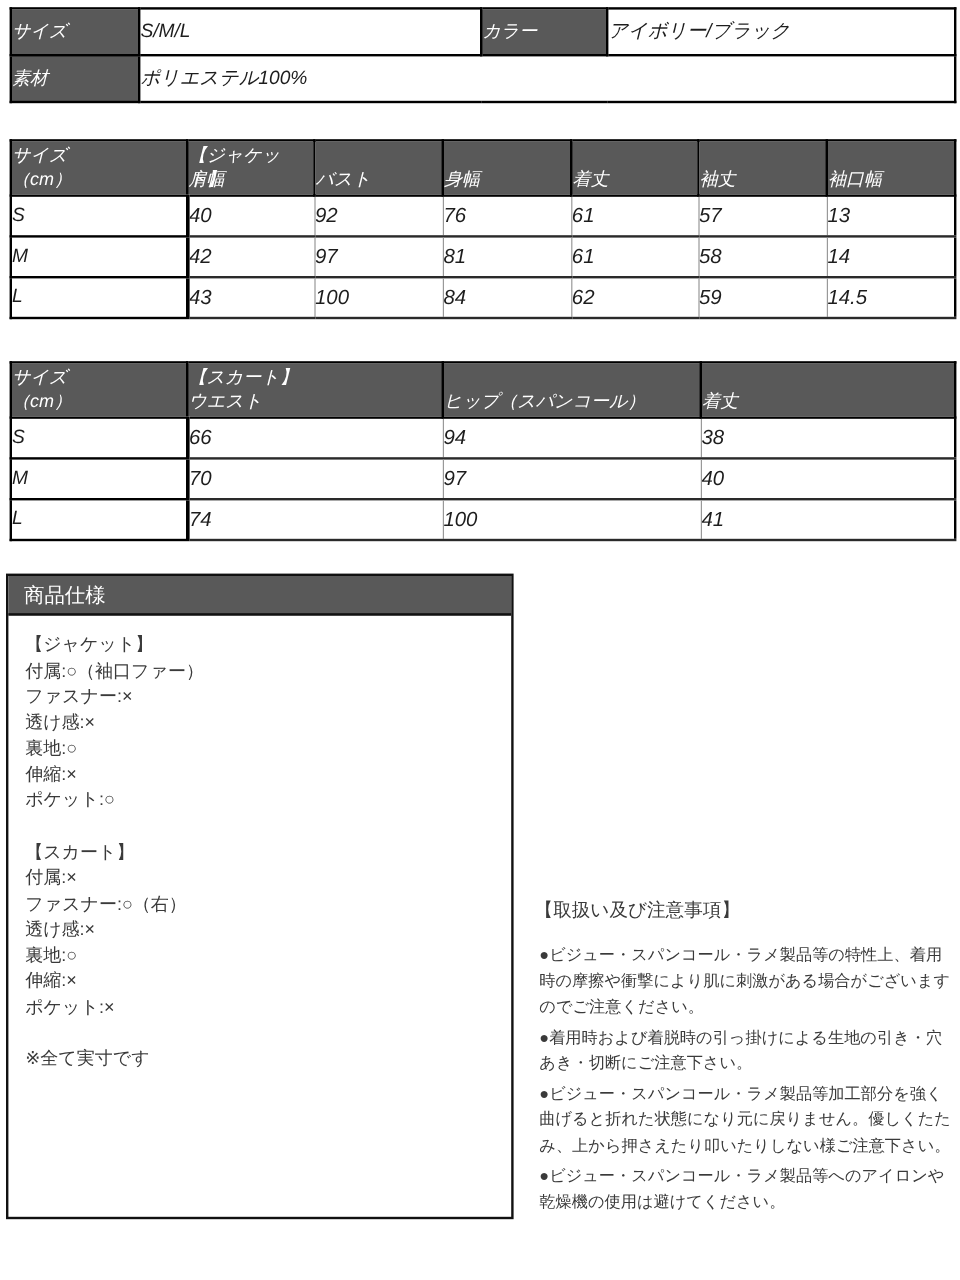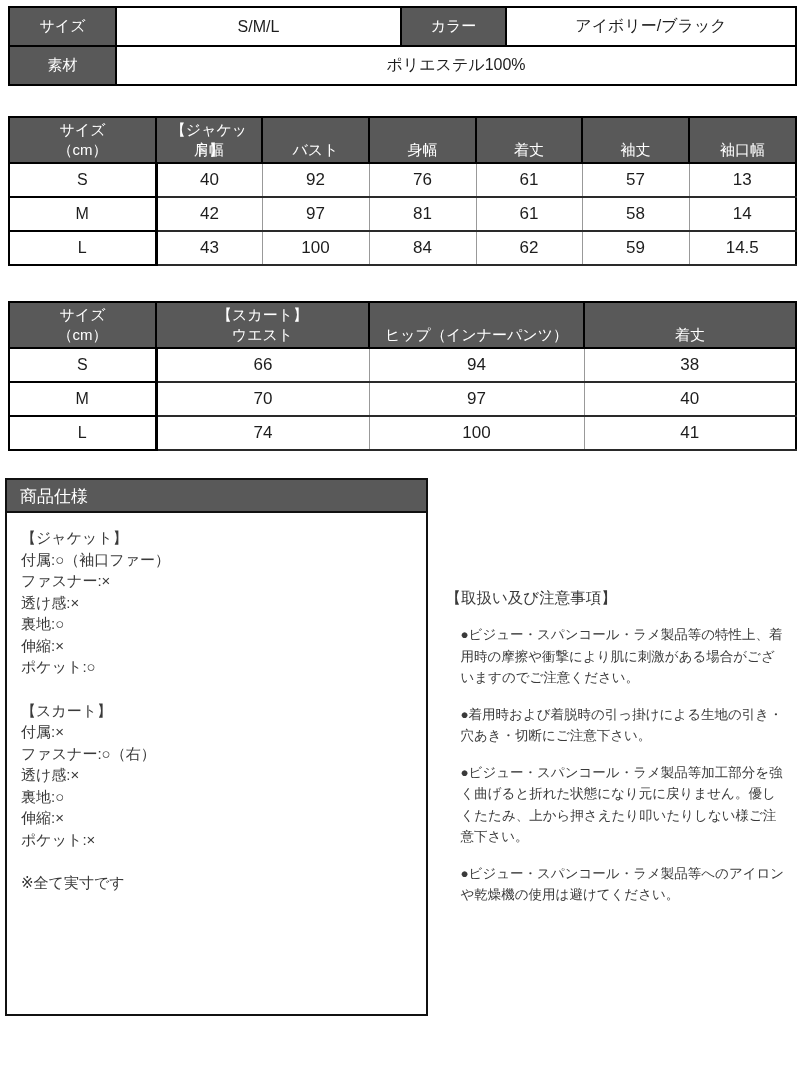--- a/index.html
+++ b/index.html
@@ -12,21 +12,21 @@
   *{box-sizing:border-box;}
   html,body{margin:0;padding:0;}
   body{
     width:800px;height:1067px;background:var(--bg);
     font-family:"Liberation Sans","DejaVu Sans",sans-serif;
     color:var(--text);
   }
   .page{position:relative;width:800px;height:1067px;overflow:hidden;}
 
   table{border-collapse:collapse;table-layout:fixed;}
-  td,th{overflow:hidden;text-align:center;vertical-align:middle;padding:0;}
+  td,th{overflow:hidden;text-align:left;vertical-align:middle;padding:0;font-style:italic;}
   .dark{background:var(--header-bg);color:var(--header-text);font-weight:normal;}
 
   
   #info-table{width:787px;margin:6px 0 0 8px;}
   #info-table td{border:2px solid var(--border);height:39px;font-size:16px;color:#1d1d1d;}
   #info-table td.dark{font-size:15px;color:var(--header-text);}
 
   
   .mtbl{width:787px;}
   #jacket-table{margin:30px 0 0 8px;}
@@ -35,34 +35,34 @@
   .mtbl td{
     border-top:2px solid #2a2a2a;border-bottom:2px solid #2a2a2a;
     border-left:1px solid #999;border-right:1px solid #999;
     height:34px;font-size:17px;color:#1d1d1d;
   }
   .mtbl td.size-col{border:2px solid var(--border);border-right:3px solid var(--border);font-size:16px;}
   .mtbl{border:2px solid var(--border);}
   .hl{display:block;height:20px;line-height:20px;}
 
   
-  .bottom{display:flex;align-items:center;margin:27px 0 0 5px;}
+  .bottom{display:flex;align-items:flex-end;margin:27px 0 0 5px;}
   .spec-box{width:424px;height:538px;border:2px solid #111;background:#fff;}
   .spec-header{
     background:var(--header-bg);color:var(--header-text);
     font-size:17px;line-height:33px;height:33px;padding:0 13px;
     border-bottom:2px solid #111;
   }
   .spec-body{padding:14px 14px;font-size:15px;line-height:21.5px;color:#3a3a3a;}
   .spec-line{min-height:21.5px;}
   .spec-gap{height:22px;}
 
   .notes{width:355px;margin-left:17px;padding-top:14px;color:#3a3a3a;}
   .notes-title{font-size:15.5px;line-height:22px;margin-bottom:15px;}
-  .note{margin:15px;font-size:13.5px;line-height:21.5px;text-align:left;}
+  .note{margin:4px;font-size:13.5px;line-height:21.5px;text-align:left;}
 </style>
 </head>
 <body>
 
 <div class="page">
 
   <table id="info-table">
     <colgroup>
         <col style="width:107px">
         <col style="width:285px">
@@ -166,21 +166,21 @@
       <th class="dark">
             <span class="hl">サイズ</span>
             <span class="hl">（cm）</span>
           </th>
       <th class="dark">
             <span class="hl">【スカート】</span>
             <span class="hl">ウエスト</span>
           </th>
       <th class="dark">
             <span class="hl"></span>
-            <span class="hl">ヒップ（インナーパンツ）</span>
+            <span class="hl">ヒップ（スパンコール）</span>
           </th>
       <th class="dark">
             <span class="hl"></span>
             <span class="hl">着丈</span>
           </th>
     </tr>
     <tr>
       <td class="size-col">S</td>
       <td>66</td>
       <td>94</td>

